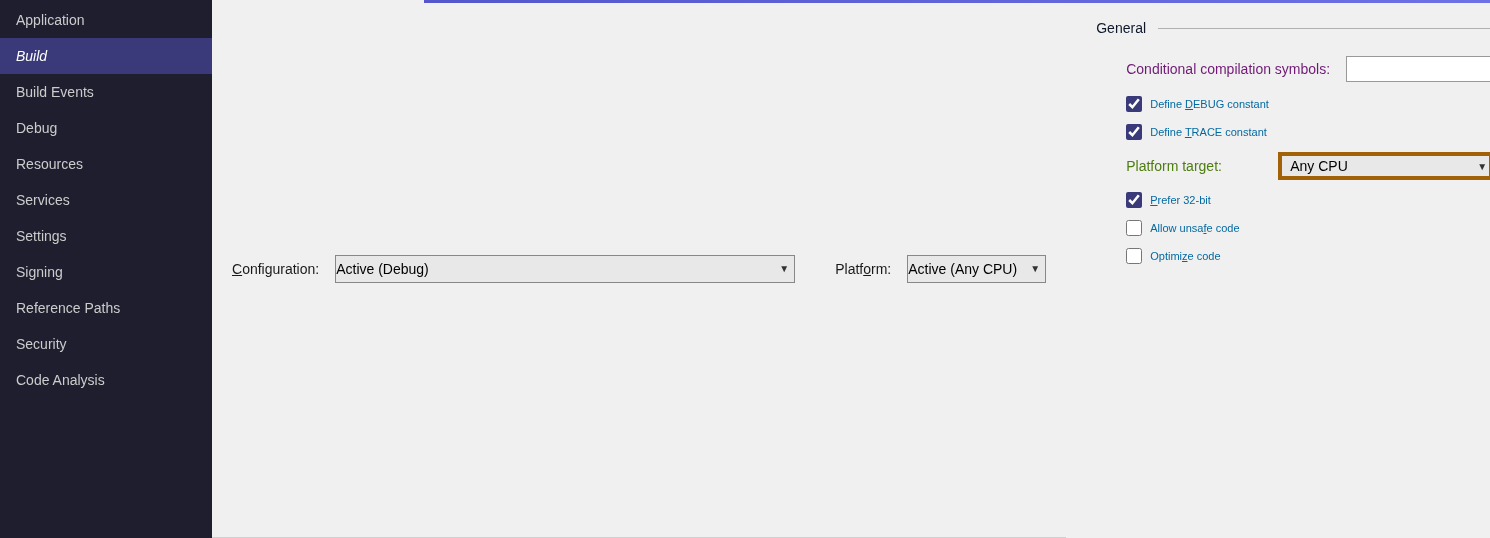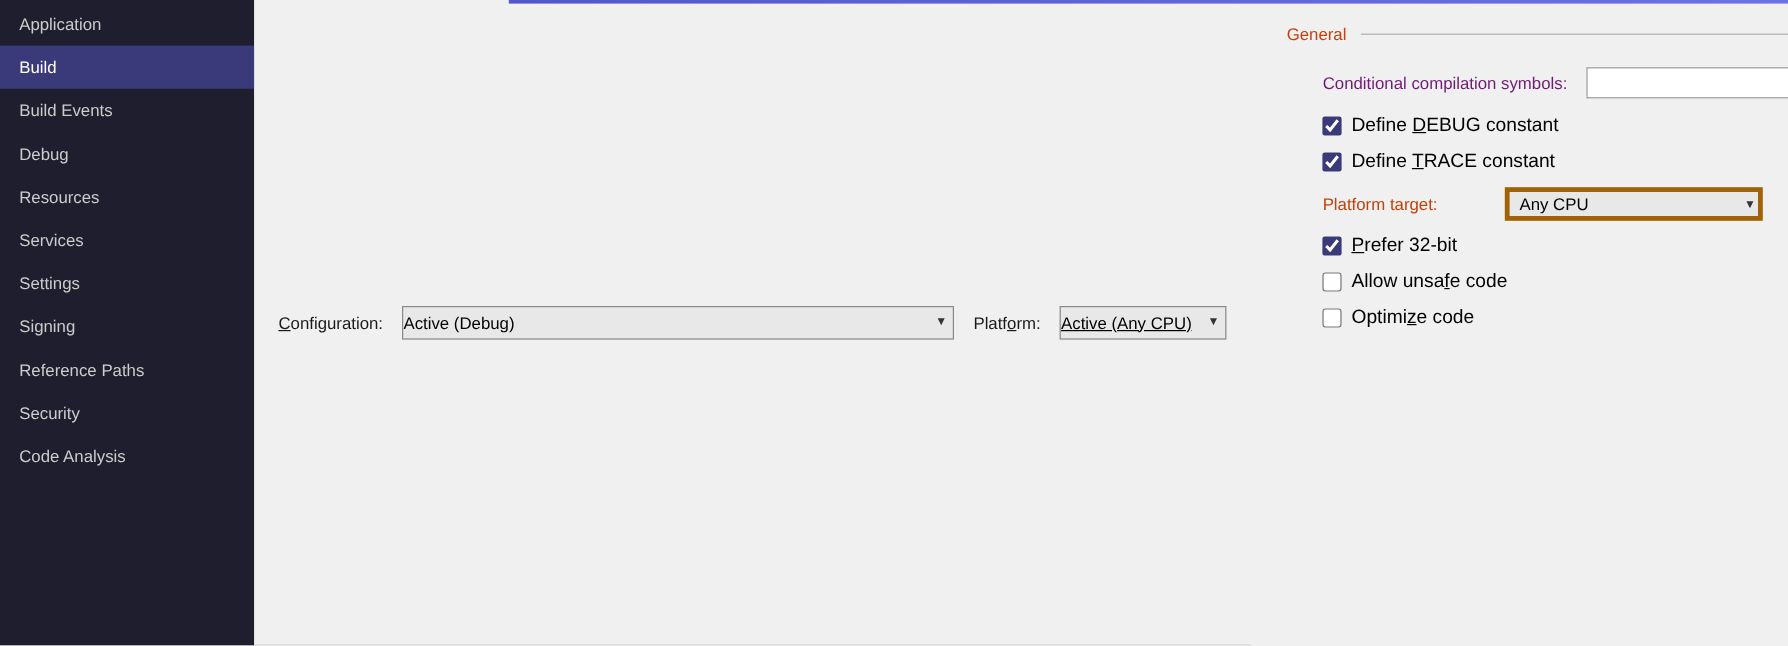--- a/index.html
+++ b/index.html
@@ -33,20 +33,21 @@
       padding: 10px 16px;
       color: #cccccc;
       cursor: pointer;
       font-size: 14px;
       white-space: nowrap;
     }
 
     .sidebar-item.active {
       background: #3a3a7a;
       color: #ffffff;
+      font-style: italic;
     }
 
     
     .top-bar {
       height: 3px;
       background: linear-gradient(to right, #5555cc, #7777ee);
       position: absolute;
       top: 0;
       left: 212px;
       right: 0;
@@ -100,20 +101,21 @@
 
     .select-wrapper .chevron {
       position: absolute;
       right: 6px;
       pointer-events: none;
       font-size: 10px;
       color: #333;
     }
 
     .platform-label {
+      margin-left: 24px;
     }
 
     .platform-select-wrapper {
       flex: 1;
     }
 
     .platform-select-wrapper select {
       width: 100%;
       padding-right: 28px;
       background: #e8e8e8;
@@ -135,21 +137,21 @@
     
     .section-header {
       display: flex;
       align-items: center;
       gap: 12px;
       margin-bottom: 20px;
     }
 
     .section-title {
       font-size: 14px;
-      color: #c2410c;
+      color: #0f172a;
       white-space: nowrap;
     }
 
     .section-line {
       flex: 1;
       height: 1px;
       background: #b0b0b0;
     }
 
     
@@ -185,40 +187,40 @@
     }
 
     .checkbox-row input[type="checkbox"] {
       width: 16px;
       height: 16px;
       cursor: pointer;
       accent-color: #3a3a7a;
     }
 
     .checkbox-label {
-      font-size: 16px;
-      color: #000000;
+      font-size: 11px;
+      color: #0369a1;
     }
 
     .checkbox-label u {
       text-decoration: underline;
     }
 
     
     .platform-target-row {
       display: flex;
       align-items: center;
       gap: 12px;
       padding-left: 30px;
       margin-bottom: 12px;
     }
 
     .platform-target-label {
       font-size: 14px;
-      color: #c2410c;
+      color: #4d7c0f;
       min-width: 140px;
     }
 
     .platform-target-select-wrapper {
       position: relative;
       display: inline-flex;
       align-items: center;
     }
 
     .platform-target-select-wrapper select {
@@ -269,21 +271,21 @@
     <div class="select-wrapper">
       <select style="width:460px;">
       <option value="Active (Debug)">Active (Debug)</option><option value="Debug">Debug</option><option value="Release">Release</option><option value="All Configurations">All Configurations</option></select>
       <span class="chevron">▼</span>
     </div>
 
     <label class="config-label platform-label">
       Platf<u>o</u>rm:
     </label>
     <div class="select-wrapper platform-select-wrapper" style="flex:1; position:relative;">
-      <select style="width:100%; padding-right:28px; background:#e8e8e8; border:1px solid #888; font-size:14px; height:28px; appearance:none;text-decoration:underline; -webkit-appearance:none;">
+      <select style="width:100%; padding-right:28px; background:#e8e8e8; border:1px solid #888; font-size:14px; height:28px; appearance:none; -webkit-appearance:none;">
       <option value="Active (Any CPU)">Active (Any CPU)</option><option value="Any CPU">Any CPU</option><option value="x86">x86</option><option value="x64">x64</option></select>
       <span class="chevron" style="position:absolute;right:6px;pointer-events:none;font-size:10px;color:#333;">▼</span>
     </div>
   </div>
 
   <div class="content-area">
 
     <div class="section-header">
       <span class="section-title">General</span>
       <div class="section-line"></div>

